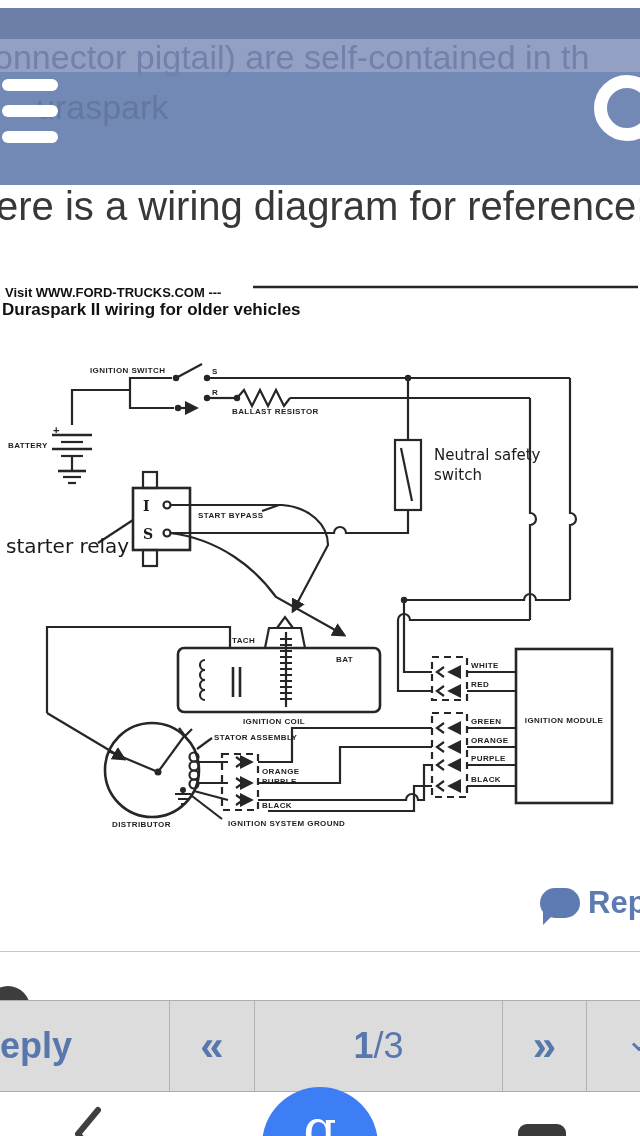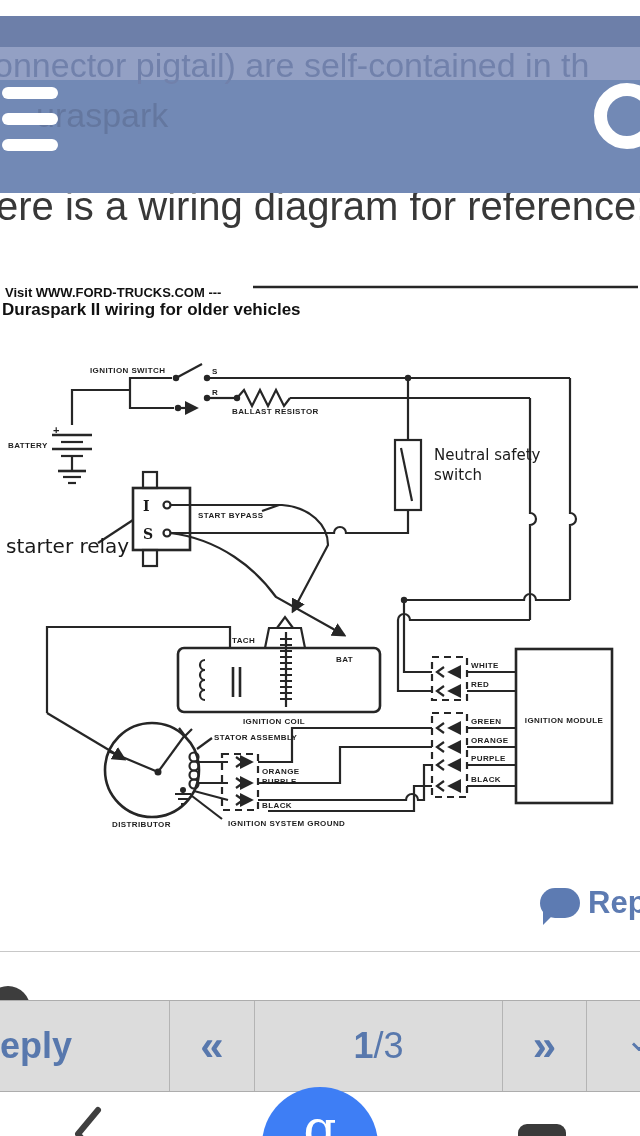--- a/index.html
+++ b/index.html
@@ -1,19 +1,19 @@
 <!DOCTYPE html>
 <html><head>
 <meta charset="utf-8">
 <style>
   html,body{margin:0;padding:0;}
   body{width:640px;height:1136px;position:relative;overflow:hidden;background:#fff;
        font-family:"Liberation Sans",sans-serif;}
   
-  .hdr{position:absolute;left:0;top:16px;width:640px;height:177px;background:#7289b5;overflow:hidden;z-index:10;}
+  .hdr{position:absolute;left:0;top:8px;width:640px;height:177px;background:#7289b5;overflow:hidden;z-index:10;}
   .hdr .status{position:absolute;left:0;top:0;width:640px;height:31px;background:#6d7fa9;}
   .hdr .ghostband{position:absolute;left:0;top:31px;width:640px;height:33px;background:#93a0c4;}
   .ghost1{position:absolute;left:-6px;top:30px;font-size:34px;color:#7181ab;white-space:nowrap;}
   .ghost2{position:absolute;left:36px;top:80px;font-size:34px;color:#64779f;white-space:nowrap;z-index:1;}
   .burger{position:absolute;left:2px;top:71px;z-index:3;}
   .burger div{width:56px;height:12px;background:#fff;border-radius:6px;margin-bottom:14px;}
   .title{position:absolute;left:0;top:76px;width:610px;text-align:center;font-size:42px;font-weight:600;
          color:#fff;white-space:nowrap;z-index:2;}
   .ring{position:absolute;left:594px;top:67px;width:40px;height:40px;border:13px solid #fff;border-radius:50%;z-index:3;}
   

